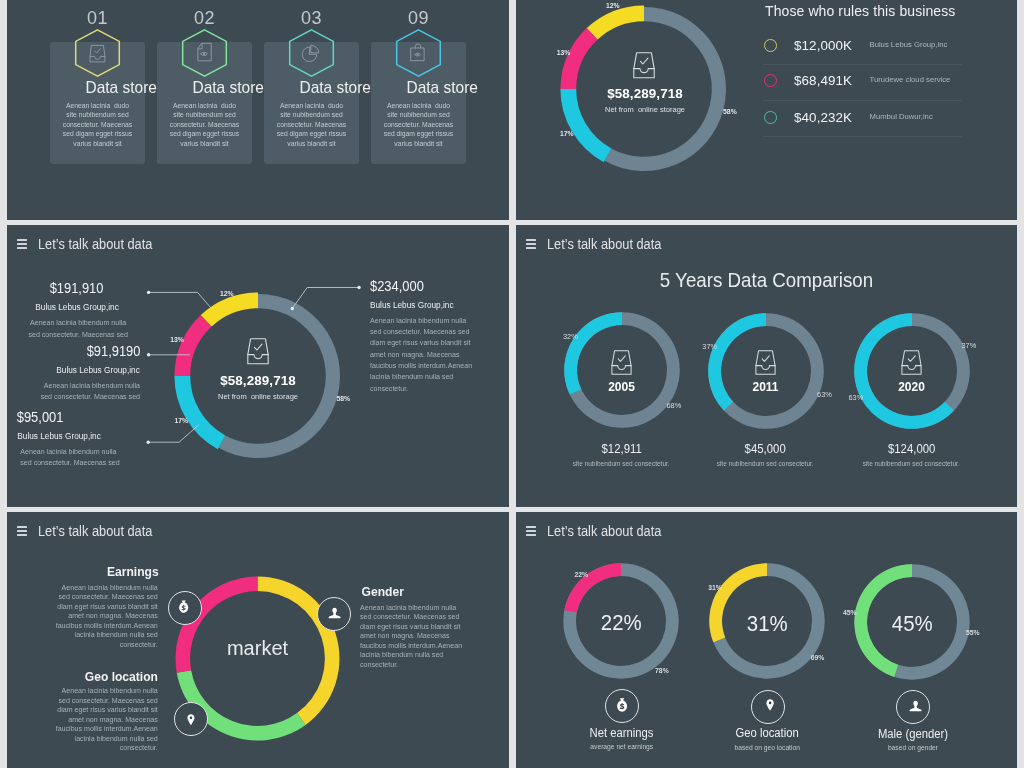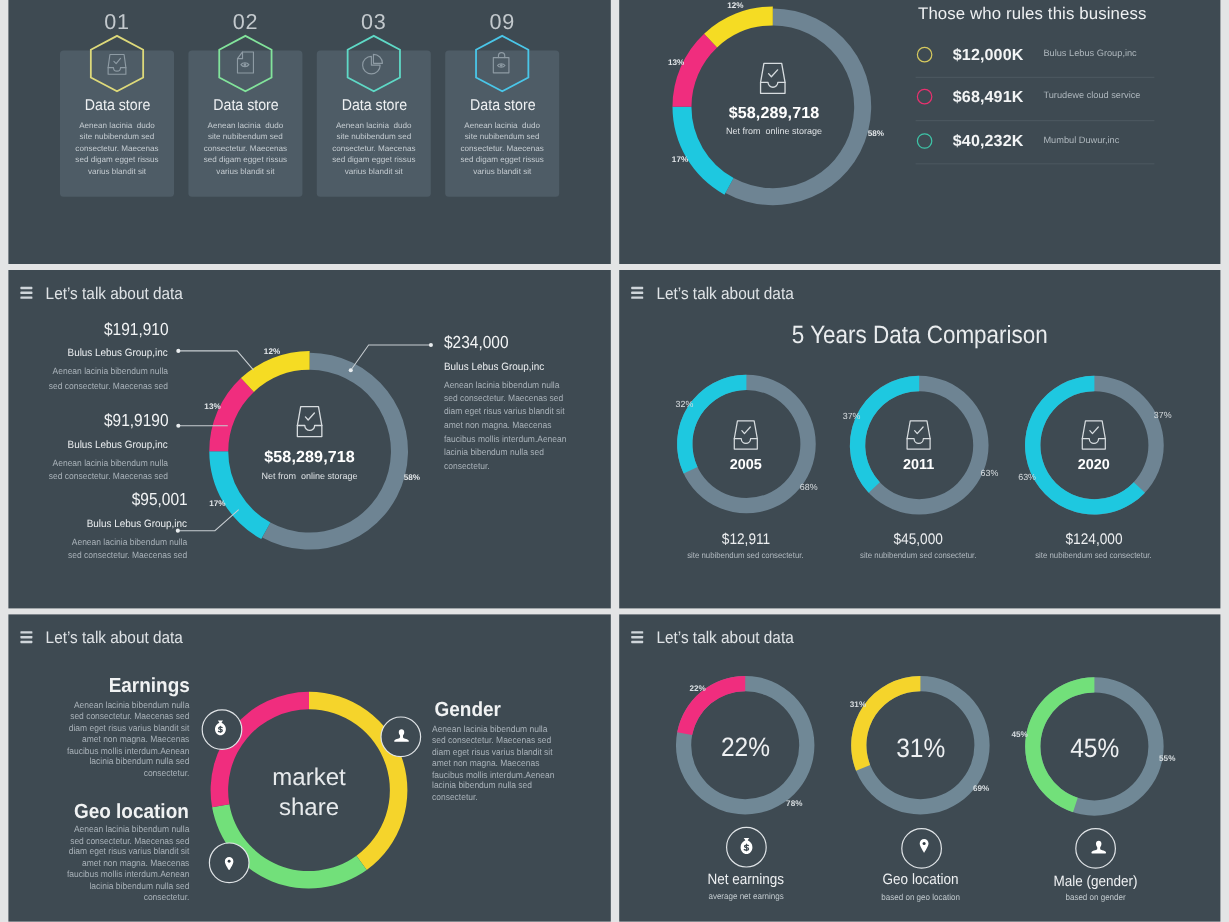--- a/index.html
+++ b/index.html
@@ -16,36 +16,36 @@
   .abs{position:absolute;}
   .ln{display:block;white-space:pre;}
 
   svg{display:block;overflow:visible;}
 
   
   .card{position:absolute;top:42px;width:95px;height:122px;background:#4e5c66;border-radius:3px;}
   .cardnum{position:absolute;top:9.8px;width:95px;text-align:center;font-size:18px;color:#c3c9cd;
            font-weight:300;letter-spacing:.6px;line-height:16px;}
   .cardhex{position:absolute;top:-13px;left:24px;width:47px;height:48px;}
-  .cardtitle{position:absolute;top:40px;width:95px;text-align:center;font-size:13px;line-height:11px;color:#eef0f2;}
+  .cardtitle{position:absolute;top:40px;width:95px;text-align:center;font-size:17px;line-height:11px;color:#eef0f2;padding-left:24px;}
   .cardtitle span{display:inline-block;transform:scaleX(0.91);}
   .cardbody{position:absolute;top:59px;left:7px;width:81px;text-align:center;font-size:6.75px;
             line-height:9.45px;color:#c5ccd1;}
 
   
   .shead{position:absolute;font-size:14px;line-height:15px;color:#dfe3e6;font-weight:300;}
   .shead span{display:inline-block;transform:scaleX(0.915);transform-origin:0 50%;}
   .hamb{position:absolute;width:10.3px;height:10.1px;}
   .hamb i{display:block;height:1.7px;background:#cfd5da;margin-bottom:2.5px;border-radius:.5px;}
 
   
   .s2title{position:absolute;font-size:14px;line-height:15px;color:#eef0f2;font-weight:300;letter-spacing:.1px;}
   .lgrow{position:absolute;height:44px;left:248px;width:199px;}
   .lgrow .ring{position:absolute;left:0;top:15px;width:12.8px;height:12.8px;border-radius:50%;border:1.5px solid #888;box-sizing:border-box;}
-  .lgrow .val{position:absolute;left:30px;top:13.5px;font-size:13.4px;color:#f2f4f5;letter-spacing:.1px;font-weight:700;}
+  .lgrow .val{position:absolute;left:30px;top:13.5px;font-size:13.4px;color:#f2f4f5;letter-spacing:.1px;font-weight:400;}
   .lgrow .nm{position:absolute;left:105.5px;top:15.6px;font-size:7.7px;color:#aeb7bd;}
   .lgsep{position:absolute;left:247px;width:199px;height:1px;background:#4a565e;}
 
   .dnum{position:absolute;font-size:13.4px;color:#ffffff;font-weight:bold;letter-spacing:.1px;}
   .dlab{position:absolute;font-size:7.5px;white-space:pre;color:#dde1e4;}
   .pctlab{position:absolute;font-size:6.8px;line-height:8px;color:#e3e7ea;font-weight:bold;}
 
   
   .co{position:absolute;}
   .co .v{font-size:14.5px;color:#f2f4f5;line-height:15px;}
@@ -61,21 +61,21 @@
   .s4title{position:absolute;font-size:20.8px;line-height:22px;color:#e9ecee;font-weight:300;}
   .s4title span{display:inline-block;transform:scaleX(0.9);}
   .yr{position:absolute;font-size:12px;color:#ffffff;font-weight:bold;text-align:center;}
   .s4v{position:absolute;font-size:12.8px;line-height:13px;color:#eceef0;text-align:center;}
   .s4v span{display:inline-block;transform:scaleX(0.89);}
   .s4c{position:absolute;font-size:7px;line-height:8px;color:#b2bac0;text-align:center;}
   .s4c span{display:inline-block;transform:scaleX(0.93);}
   .pct4{position:absolute;font-size:7.4px;line-height:8px;color:#d8dde0;}
 
   
-  .s5h{position:absolute;font-size:17px;line-height:14px;color:#f0f2f3;font-weight:bold;}
+  .s5h{position:absolute;font-size:13px;line-height:14px;color:#f0f2f3;font-weight:bold;}
   .s5h span{display:inline-block;transform:scaleX(0.93);}
   .s5b{position:absolute;font-size:7.6px;color:#a9b2b9;line-height:9.5px;}
   .s5b span.ln{display:block;transform:scaleX(0.93);}
   .s5b.rt span.ln{transform-origin:100% 50%;}
   .s5b.lt span.ln{transform-origin:0 50%;}
   .mshare{position:absolute;text-align:center;font-size:20px;color:#e7eaec;font-weight:300;line-height:25px;}
   .badge{position:absolute;width:34px;height:34px;border-radius:50%;background:#3e4a52;border:1.3px solid #dfe3e6;box-sizing:border-box;}
 
   
   .bigpct{position:absolute;text-align:center;font-size:22.2px;line-height:24px;color:#eef0f2;font-weight:300;}
@@ -280,39 +280,39 @@
     </svg>
   </div>
   <div class="dnum" style="left:191px;top:147.5px;width:120px;text-align:center">$58,289,718</div>
   <div class="dlab" style="left:191px;top:167.3px;width:120px;text-align:center">Net from  online storage</div>
 
   <div class="pctlab" style="left:212.9px;top:64.7px">12%</div>
   <div class="pctlab" style="left:163.3px;top:111.2px">13%</div>
   <div class="pctlab" style="left:167.4px;top:192.3px">17%</div>
   <div class="pctlab" style="left:329.5px;top:170.2px">58%</div>
 
-  <div class="co" style="left:0;top:43px;width:133px;text-align:right">
+  <div class="co" style="left:0;top:56px;width:133px;text-align:center">
     <div class="v"><span>$191,910</span></div>
     <div class="n"><span>Bulus Lebus Group,inc</span></div>
     <div class="b">
           <span class="ln">Aenean lacinia bibendum nulla</span>
           <span class="ln">sed consectetur. Maecenas sed</span>
         </div>
   </div>
 
   <div class="co" style="left:0;top:118.5px;width:133px;text-align:right">
     <div class="v"><span>$91,9190</span></div>
     <div class="n"><span>Bulus Lebus Group,inc</span></div>
     <div class="b">
           <span class="ln">Aenean lacinia bibendum nulla</span>
           <span class="ln">sed consectetur. Maecenas sed</span>
         </div>
   </div>
 
-  <div class="co" style="left:16px;top:184.5px;width:133px;text-align:right">
+  <div class="co" style="left:4px;top:184.5px;width:133px;">
     <div class="v"><span>$95,001</span></div>
     <div class="n"><span>Bulus Lebus Group,inc</span></div>
     <div class="b">
           <span class="ln">Aenean lacinia bibendum nulla</span>
           <span class="ln">sed consectetur. Maecenas sed</span>
         </div>
   </div>
 
   <div class="co rt" style="left:362.7px;top:53.5px;width:140px">
     <div class="v"><span>$234,000</span></div>
@@ -410,21 +410,20 @@
   <div class="shead" style="left:31.2px;top:11.6px"><span>Let’s talk about data</span></div>
 
   <svg class="abs" style="left:162.7px;top:58.6px" width="175" height="175" viewBox="0 0 175 175">
     <path d="M87.50,5.50 A82.00,82.00 0 0 1 135.58,153.92 L127.02,142.10 A67.40,67.40 0 0 0 87.50,20.10 Z" fill="#f5d42b"></path>
     <path d="M135.58,153.92 A82.00,82.00 0 0 1 6.75,101.74 L21.12,99.20 A67.40,67.40 0 0 0 127.02,142.10 Z" fill="#72e07a"></path>
     <path d="M6.75,101.74 A82.00,82.00 0 0 1 87.50,5.50 L87.50,20.10 A67.40,67.40 0 0 0 21.12,99.20 Z" fill="#f02d7e"></path>
   </svg>
 
   <div class="mshare" style="left:182.5px;top:124px;width:136px">
     <div>market</div>
-    <div>share</div>
   </div>
 
   <div class="badge" style="left:160.5px;top:78.5px"></div>
   <div class="abs" style="left:172.3px;top:88.4px;width:9.4px;height:13.2px">
     <svg width="9.4" height="13.2" viewBox="0 0 19 26">
       <path fill="#ffffff" d="M5.2,0.6 L13.8,0.6 L11.3,4.2 C15.5,6.1 18.7,9.9 18.7,14.9 C18.7,20.8 14.6,25.5 9.5,25.5
                C4.4,25.5 0.3,20.8 0.3,14.9 C0.3,9.9 3.5,6.1 7.7,4.2 Z"></path>
       <g fill="#3e4a52">
         <rect x="8.75" y="9.2" width="1.5" height="12.0" rx="0.5"></rect>
         <path d="M9.5,10.6 c-2.4,0 -4.0,1.1 -4.0,2.8 c0,1.9 1.7,2.5 3.6,2.9 c1.6,0.35 2.2,0.6 2.2,1.2

